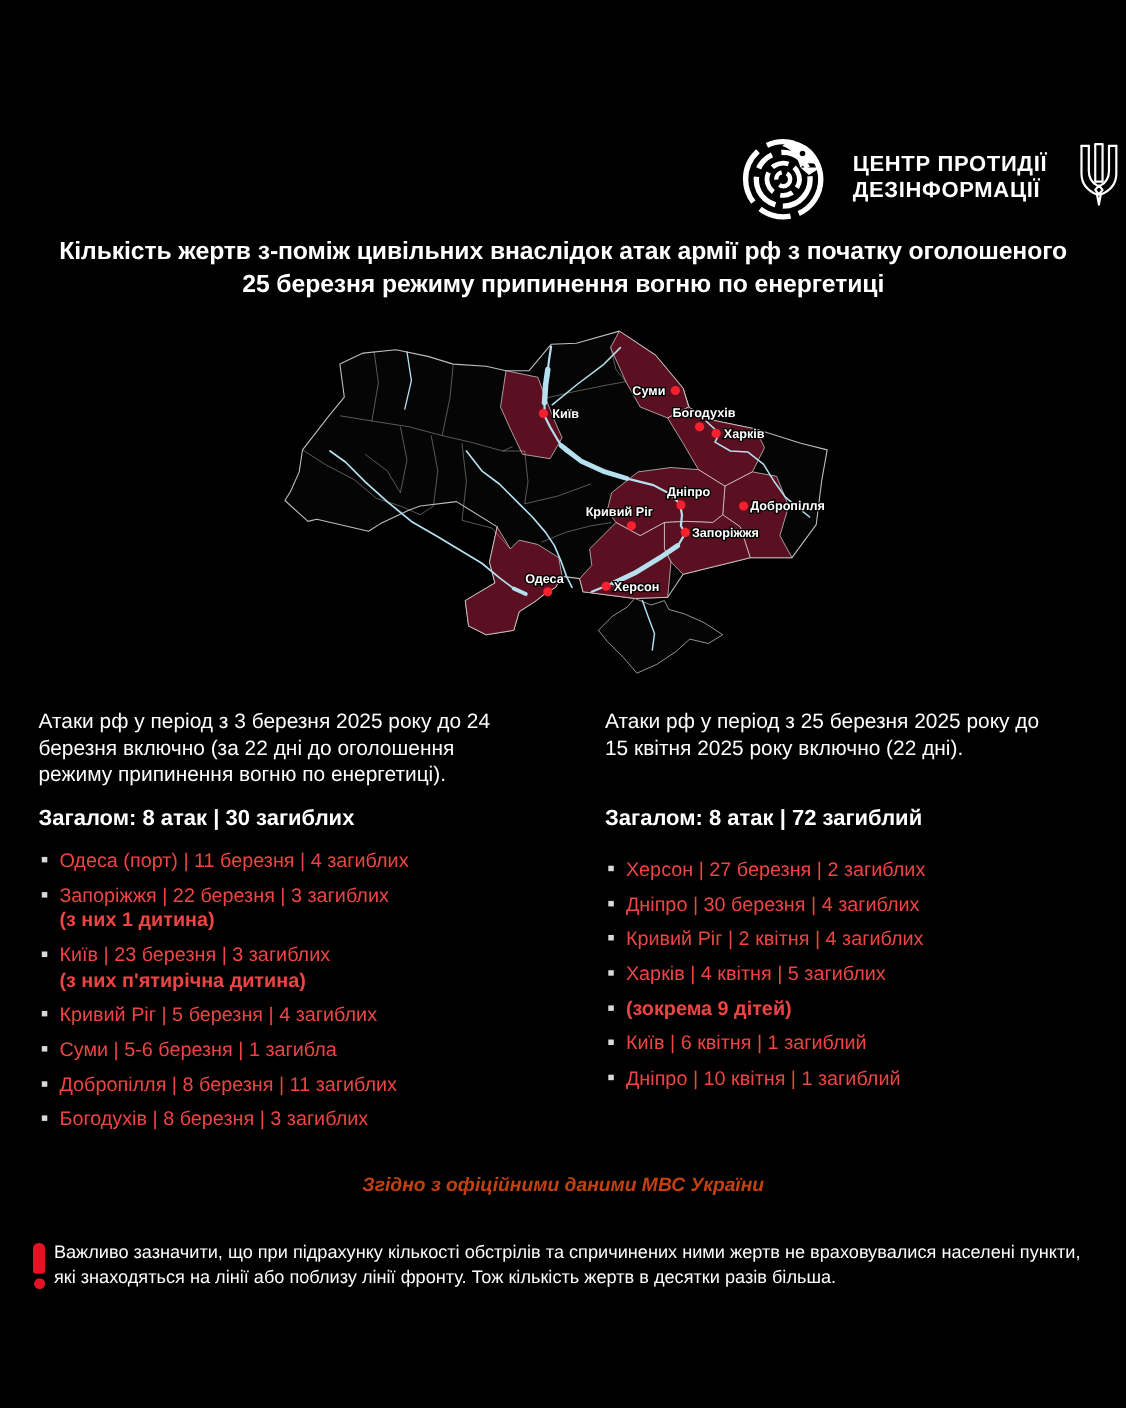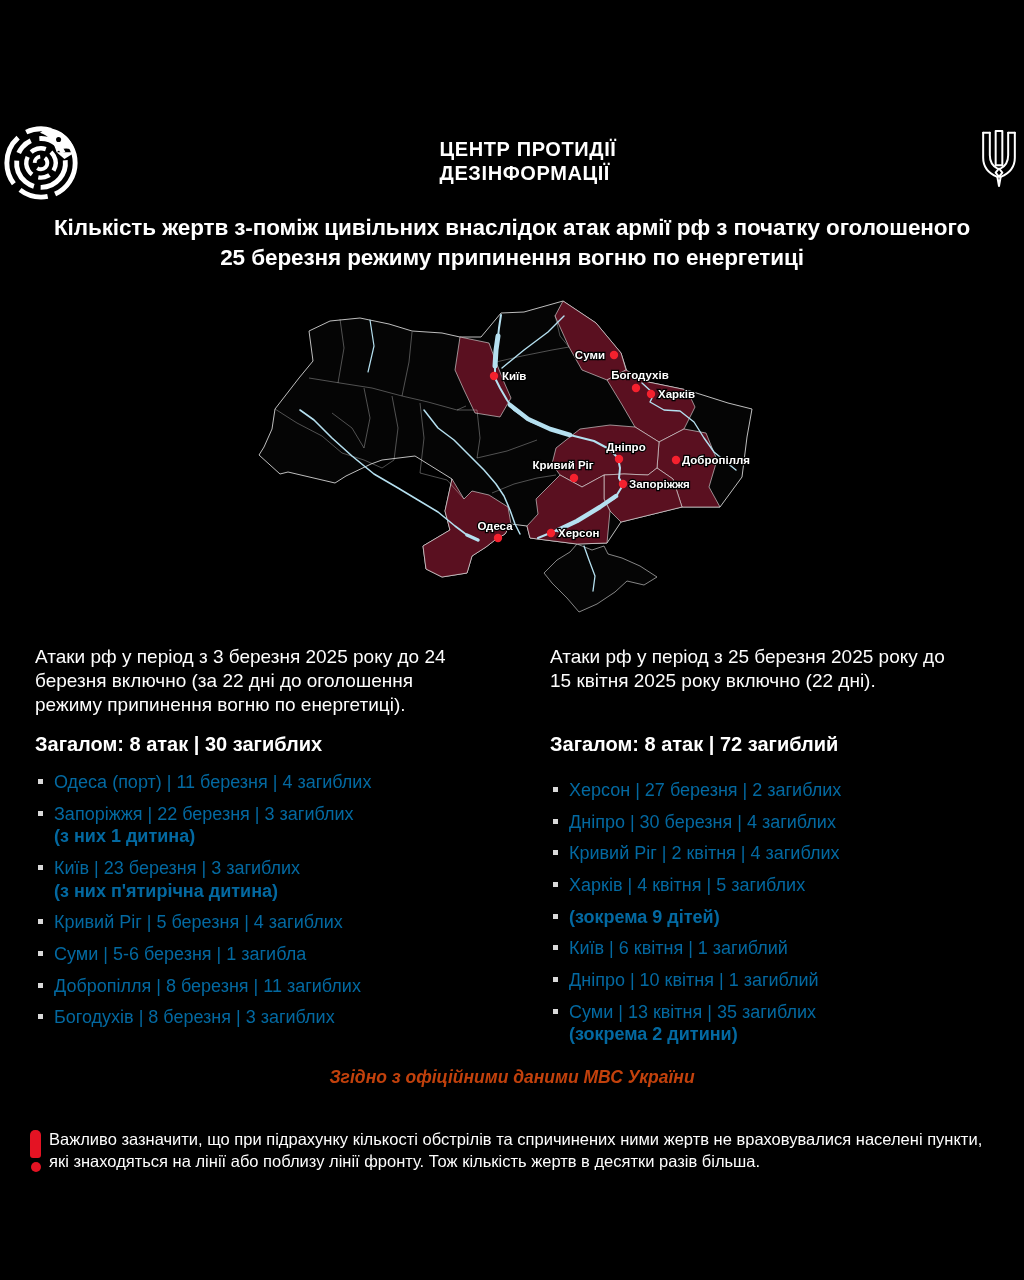--- a/index.html
+++ b/index.html
@@ -2,21 +2,21 @@
 <html><head>
 <meta charset="utf-8">
 <style>
   html,body { margin:0; padding:0; background:#000; }
   .page {
     position:relative; width:1024px; height:1280px; background:#000;
     overflow:hidden; font-family:"Liberation Sans", sans-serif; color:#fdfdfd;
   }
   
   .logo-row { position:absolute; top:120px; left:0; width:100%;
-    display:flex; justify-content:space-between; align-items:center; gap:22px; }
+    display:flex; justify-content:flex-end; align-items:center; gap:22px; }
   .owl-box { width:82px; height:82px; }
   .org-name { font-weight:700; font-size:20px; line-height:1.22;
     letter-spacing:0.6px; color:#fff; text-transform:uppercase; }
   .trident-box { width:50px; height:76px; }
   
   .page-title { position:absolute; top:213px; left:0; width:100%;
     text-align:center; font-weight:700; font-size:22.5px; line-height:1.34;
     color:#fff; letter-spacing:-0.1px; }
   
   .map-wrap { position:absolute; left:252px; top:288px; width:520px; height:332px; }
@@ -30,21 +30,21 @@
   .intro { position:absolute; top:0; left:0; margin:0;
     font-size:19px; line-height:1.26; color:#fdfdfd; }
   .col-left  .intro { width:442px; }
   .col-right .intro { width:420px; }
   .total { position:absolute; top:88px; left:0; margin:0;
     font-size:20px; font-weight:700; color:#fff; }
   .casualty-list { list-style:none; margin:0; padding:0; position:absolute; left:0; }
   .col-left  .casualty-list { top:126px; width:480px; }
   .col-right .casualty-list { top:134px; width:460px; }
   .casualty-list li { position:relative; padding-left:19px; margin-bottom:9px;
-    font-size:18px; line-height:1.26; color:#0369a1; }
+    font-size:18px; line-height:1.26; color:#ef4444; }
   .casualty-list li::before { content:""; position:absolute; left:3px; top:8px;
     width:5px; height:5px; background:#d9d9d9; }
   .note-line { font-weight:700; }
   
   .source-line { position:absolute; top:1067px; left:0; width:100%;
     text-align:center; font-size:17.5px; font-weight:700; font-style:italic; color:#c2410c; }
   .warning { position:absolute; left:30px; top:1128px; width:966px;
     display:flex; align-items:flex-start; gap:6px; }
   .excl-icon { width:13px; flex:0 0 13px; margin-top:2px; }
   .excl-bar { width:11px; height:28px; border-radius:5px 5px 3px 3px; }
@@ -211,21 +211,20 @@
     <p class="intro">Атаки рф у період з 25 березня 2025 року до 15 квітня 2025 року включно (22 дні).</p>
     <p class="total">Загалом: 8 атак | 72 загиблий</p>
     <ul class="casualty-list">
         <li><span>Херсон | 27 березня | 2 загиблих</span></li>
         <li><span>Дніпро | 30 березня | 4 загиблих</span></li>
         <li><span>Кривий Ріг | 2 квітня | 4 загиблих</span></li>
         <li><span>Харків | 4 квітня | 5 загиблих</span></li>
         <li><div class="note-line">(зокрема 9 дітей)</div></li>
         <li><span>Київ | 6 квітня | 1 загиблий</span></li>
         <li><span>Дніпро | 10 квітня | 1 загиблий</span></li>
-        <li><span>Суми | 13 квітня | 35 загиблих</span><div class="note-line">(зокрема 2 дитини)</div></li>
       </ul>
   </div>
 
   <div class="source-line">Згідно з офіційними даними МВС України</div>
 
   <div class="warning">
     <div class="excl-icon">
       <div class="excl-bar" id="excl-bar" style="background: rgb(228, 19, 35);"></div>
       <div class="excl-dot" id="excl-dot" style="background: rgb(228, 19, 35);"></div>
     </div>

